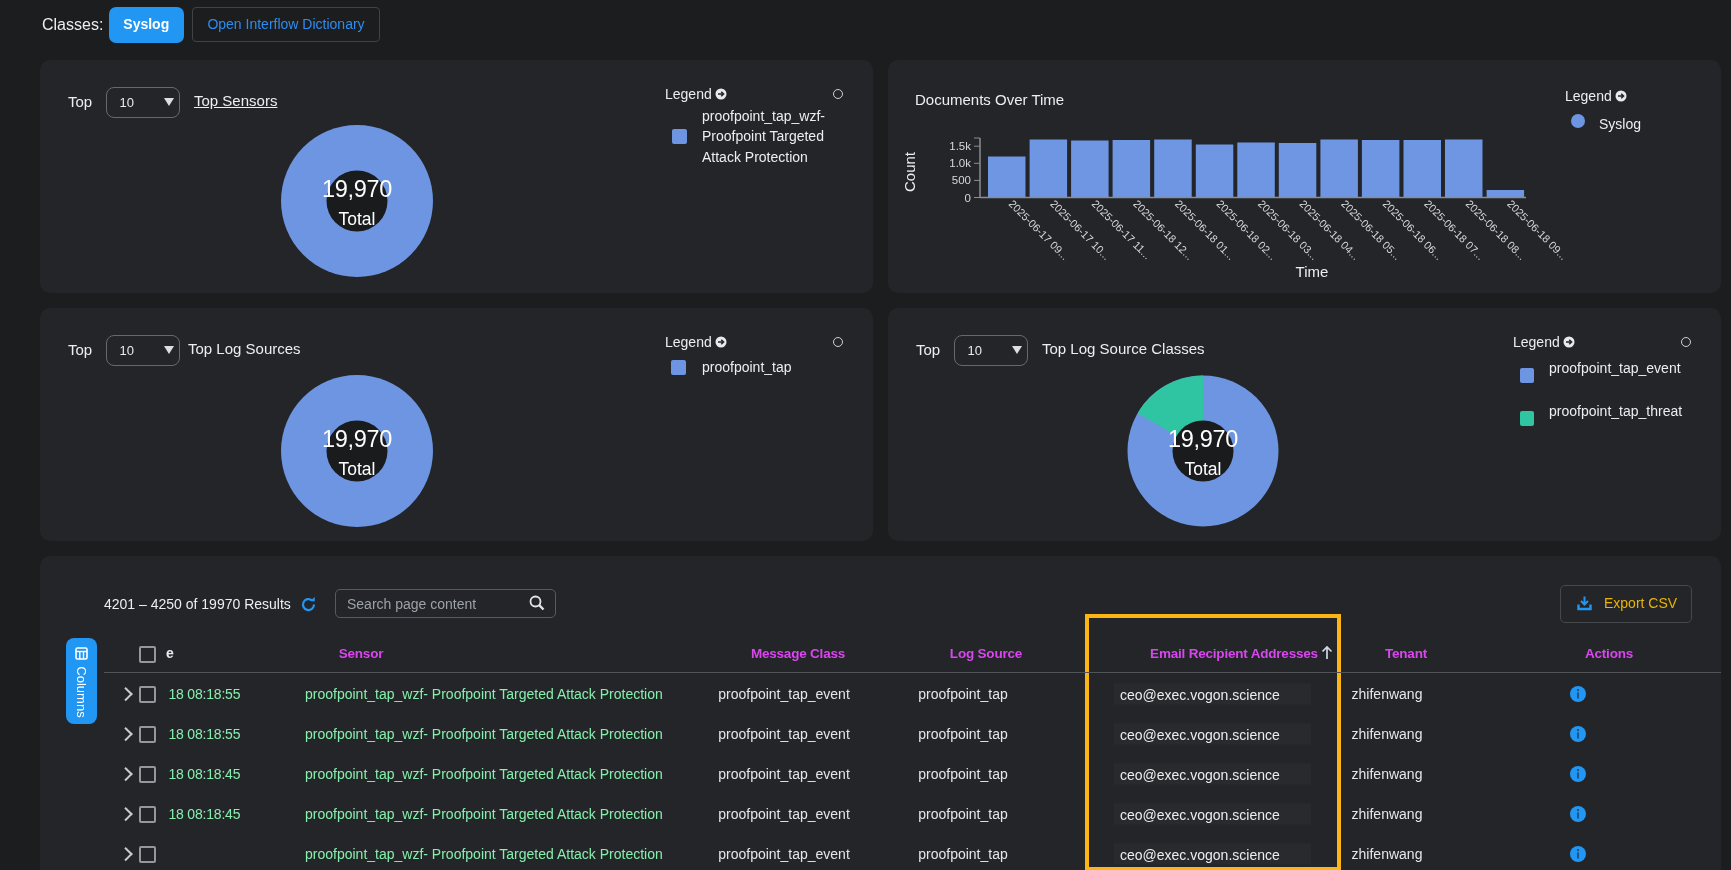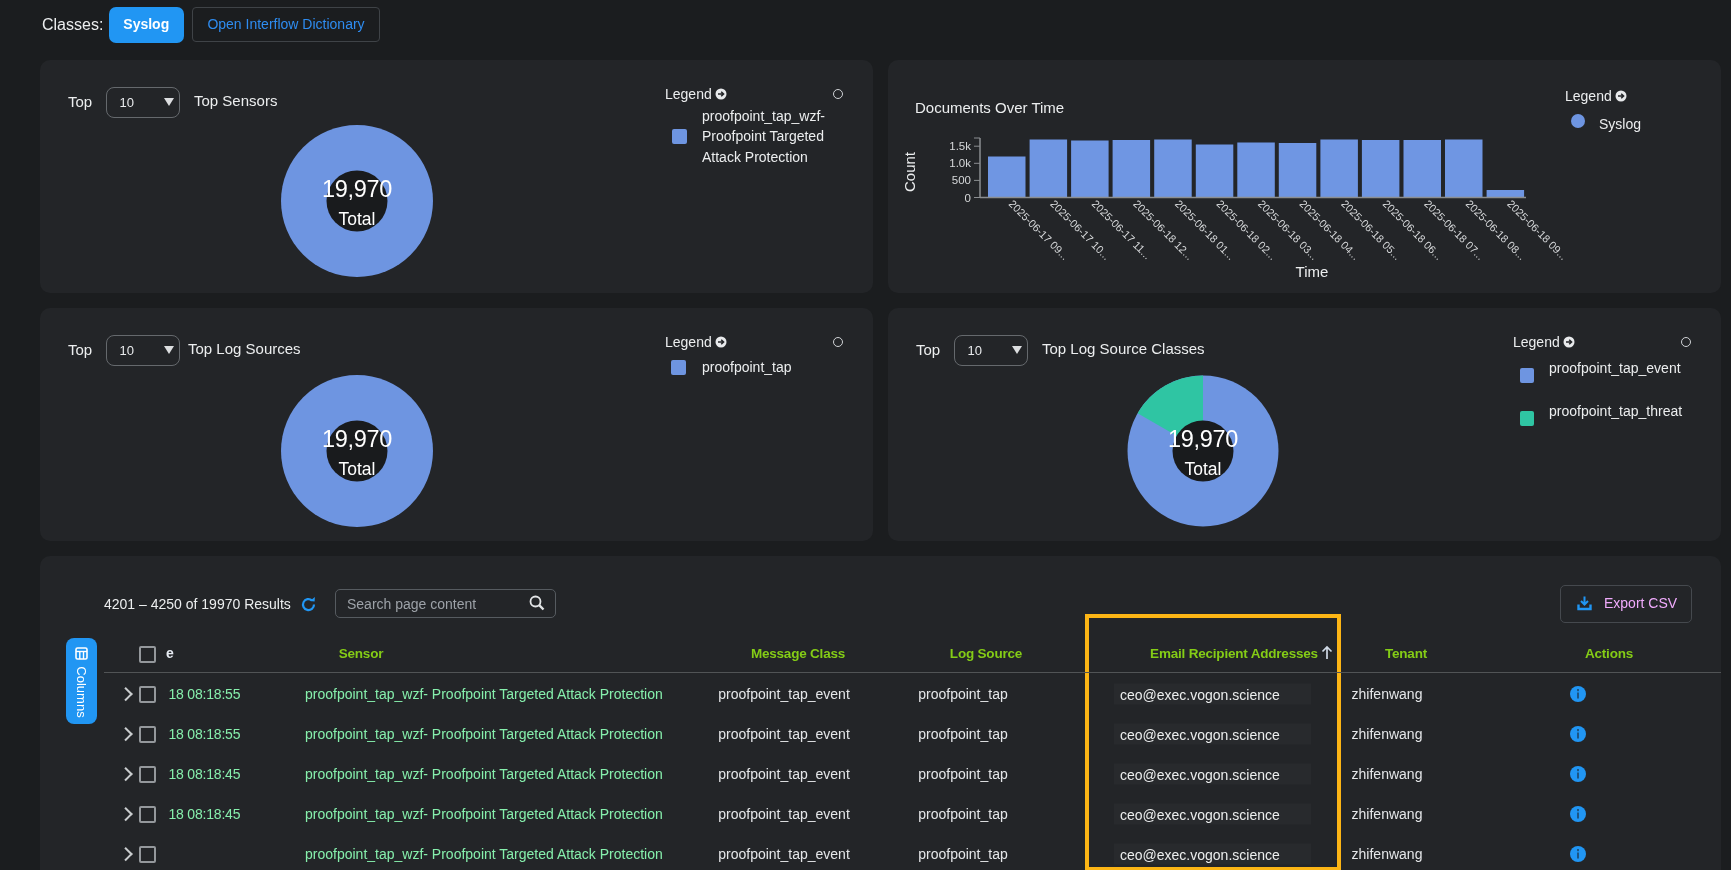--- a/index.html
+++ b/index.html
@@ -9,56 +9,56 @@
 .sel span{position:absolute;color:#e8eaec;font-size:13px;top:50%;transform:translateY(-50%);}
 .sel span:first-child{left:13px;}
 .sel .tri{left:57px;width:0;height:0;border-left:5px solid transparent;border-right:5px solid transparent;border-top:8px solid #dcdee0;transform:translateY(-50%);}
 .hcirc{position:absolute;width:10px;height:10px;border:1.5px solid #cfd2d5;border-radius:50%;box-sizing:border-box;}
 .lsq{position:absolute;width:14.5px;height:14.5px;border-radius:2px;}
 .ltx{position:absolute;color:#eceeef;font-size:14px;line-height:20.5px;white-space:nowrap;}
 .chk{position:absolute;width:13px;height:13px;border:2px solid #94989c;border-radius:2px;}
 .chev{position:absolute;width:7.5px;height:7.5px;border-right:2px solid #c9ccce;border-top:2px solid #c9ccce;transform:rotate(45deg);}
 .cell{position:absolute;color:#86efac;font-size:14px;white-space:nowrap;transform:translateY(-50%);}
 .cellc{position:absolute;color:#e5e7e9;font-size:14px;white-space:nowrap;transform:translate(-50%,-50%);}
-.hdr{position:absolute;color:#84cc16;font-size:13.5px;font-weight:bold;white-space:nowrap;transform:translate(-50%,-50%);letter-spacing:-0.2px;}
+.hdr{position:absolute;color:#d946ef;font-size:13.5px;font-weight:bold;white-space:nowrap;transform:translate(-50%,-50%);letter-spacing:-0.2px;}
 .chip{position:absolute;width:197px;height:21px;background:#282a2d;transform:translateY(-50%);}
 .chip span{position:absolute;left:6px;top:50%;transform:translateY(-50%);font-size:14px;color:#eceeee;}
 .ibtn{position:absolute;transform:translate(-50%,-50%);}
 </style></head><body>
 
 <div class="lbl" style="left:42px;top:16px;font-size:16px;">Classes:</div>
 <div class="abs" style="left:109px;top:7px;width:74.5px;height:35.5px;background:#2196f3;border-radius:7px;"></div>
 <div class="abs" style="left:109px;top:7px;width:74.5px;height:35.5px;line-height:35.5px;text-align:center;color:#fff;font-size:14px;font-weight:bold;">Syslog</div>
 <div class="abs" style="left:192px;top:6.5px;width:188px;height:35px;border:1px solid #3f4347;border-radius:4px;box-sizing:border-box;line-height:33px;text-align:center;color:#2e8cf0;font-size:14px;">Open Interflow Dictionary</div>
 <div class="panel" style="left:40px;top:60px;width:833px;height:233px;"></div>
 <div class="panel" style="left:888px;top:60px;width:833px;height:233px;"></div>
 <div class="panel" style="left:40px;top:308px;width:833px;height:233px;"></div>
 <div class="panel" style="left:888px;top:308px;width:833px;height:233px;"></div>
 <div class="panel" style="left:40px;top:556px;width:1681px;height:314px;border-bottom-left-radius:0;border-bottom-right-radius:0;"></div>
 <div class="lbl" style="left:68px;top:92.5px;font-size:15px;">Top</div>
 <div class="sel" style="left:105.5px;top:86.5px;">
     <span>10</span>
     <span class="tri"></span>
   </div>
-<div class="lbl" style="left:194px;top:91.5px;font-size:15px;">Top Sensors</div>
+<div class="lbl" style="left:194px;top:91.5px;font-size:15px;text-decoration:underline;">Top Sensors</div>
 <div class="lbl" style="left:665px;top:86px;font-size:14px;">Legend</div>
 <svg class="abs" style="left:714.5px;top:87.5px;" width="12" height="12" viewBox="0 0 12 12">
     <circle cx="6" cy="6" r="5.5" fill="#e8eaec"></circle>
     <path d="M3 6 H8.2 M6.2 3.7 L8.6 6 L6.2 8.3" stroke="#232528" stroke-width="1.5" fill="none"></path>
   </svg>
 <div class="hcirc" style="left:833px;top:88.5px;"></div>
 <svg class="abs" style="left:275px;top:119px;" width="164" height="164" viewBox="0 0 164 164">
     <circle cx="82" cy="82" r="76" fill="#6e95e1"></circle>
     <circle cx="82" cy="82" r="30.5" fill="#191b1d"></circle>
   </svg>
 <div class="cellc" style="left:357px;top:189px;font-size:23.5px;color:#fff;letter-spacing:-0.3px;">19,970</div>
 <div class="cellc" style="left:357px;top:219px;font-size:17.5px;color:#fff;">Total</div>
 <div class="lsq" style="left:672px;top:129px;background:#6e95e1;"></div>
 <div class="ltx" style="left:702px;top:105.5px;">proofpoint_tap_wzf-<br>Proofpoint Targeted<br>Attack Protection</div>
-<div class="lbl" style="left:915px;top:90.5px;font-size:15px;margin-top:8px;">Documents Over Time</div>
+<div class="lbl" style="left:915px;top:90.5px;font-size:15px;">Documents Over Time</div>
 <div class="lbl" style="left:1565px;top:88px;font-size:14px;">Legend</div>
 <svg class="abs" style="left:1614.5px;top:89.5px;" width="12" height="12" viewBox="0 0 12 12">
     <circle cx="6" cy="6" r="5.5" fill="#e8eaec"></circle>
     <path d="M3 6 H8.2 M6.2 3.7 L8.6 6 L6.2 8.3" stroke="#232528" stroke-width="1.5" fill="none"></path>
   </svg>
 <svg class="abs" style="left:1571px;top:113.5px;" width="14" height="14">
     <circle cx="7" cy="7" r="7" fill="#6e95e1"></circle>
   </svg>
 <div class="lbl" style="left:1599px;top:115.5px;font-size:14px;">Syslog</div>
 <svg class="abs" style="left:888px;top:60px;" width="833" height="233" viewBox="0 0 833 233" font-family="Liberation Sans,sans-serif">
@@ -154,21 +154,21 @@
 <div class="abs" style="left:347px;top:596px;font-size:14px;color:#9da2a8;">Search page content</div>
 <svg class="abs" style="left:528px;top:594px;" width="18" height="18" viewBox="0 0 18 18">
     <circle cx="7.5" cy="7.5" r="5" stroke="#e2e4e6" stroke-width="1.8" fill="none"></circle>
     <line x1="11.2" y1="11.2" x2="15.5" y2="15.5" stroke="#e2e4e6" stroke-width="2.4"></line>
   </svg>
 <div class="abs" style="left:1560px;top:584.5px;width:132px;height:38px;border:1px solid #45494e;border-radius:5px;box-sizing:border-box;"></div>
 <svg class="abs" style="left:1576px;top:595px;" width="17" height="17" viewBox="0 0 17 17">
     <path d="M8.5 1.5 V9 M5 6 L8.5 9.5 L12 6" stroke="#2196f3" stroke-width="2" fill="none"></path>
     <path d="M2.5 9.5 V14 H14.5 V9.5" stroke="#2196f3" stroke-width="2.4" fill="none"></path>
   </svg>
-<div class="abs" style="left:1604px;top:595px;font-size:14px;color:#f0abfc;">Export CSV</div>
+<div class="abs" style="left:1604px;top:595px;font-size:14px;color:#eab308;">Export CSV</div>
 <div class="abs" style="left:1085px;top:613.5px;width:256px;height:257px;border:4px solid #fcb515;box-sizing:border-box;"></div>
 <div class="abs" style="left:65.5px;top:638px;width:31.5px;height:86px;background:#2196f3;border-radius:8px;"></div>
 <svg class="abs" style="left:75px;top:646.5px;" width="13" height="13" viewBox="0 0 13 13">
     <rect x="1" y="1" width="11" height="11" rx="1.5" stroke="#fff" stroke-width="1.6" fill="none"></rect>
     <line x1="1" y1="4.5" x2="12" y2="4.5" stroke="#fff" stroke-width="1.4"></line>
     <line x1="4.8" y1="4.5" x2="4.8" y2="12" stroke="#fff" stroke-width="1.4"></line>
     <line x1="8.5" y1="4.5" x2="8.5" y2="12" stroke="#fff" stroke-width="1.4"></line>
   </svg>
 <div class="abs" style="left:81px;top:692px;transform:translate(-50%,-50%) rotate(90deg);font-size:13px;color:#fff;white-space:nowrap;">Columns</div>
 <div class="chk" style="left:139px;top:645.5px;"></div>

